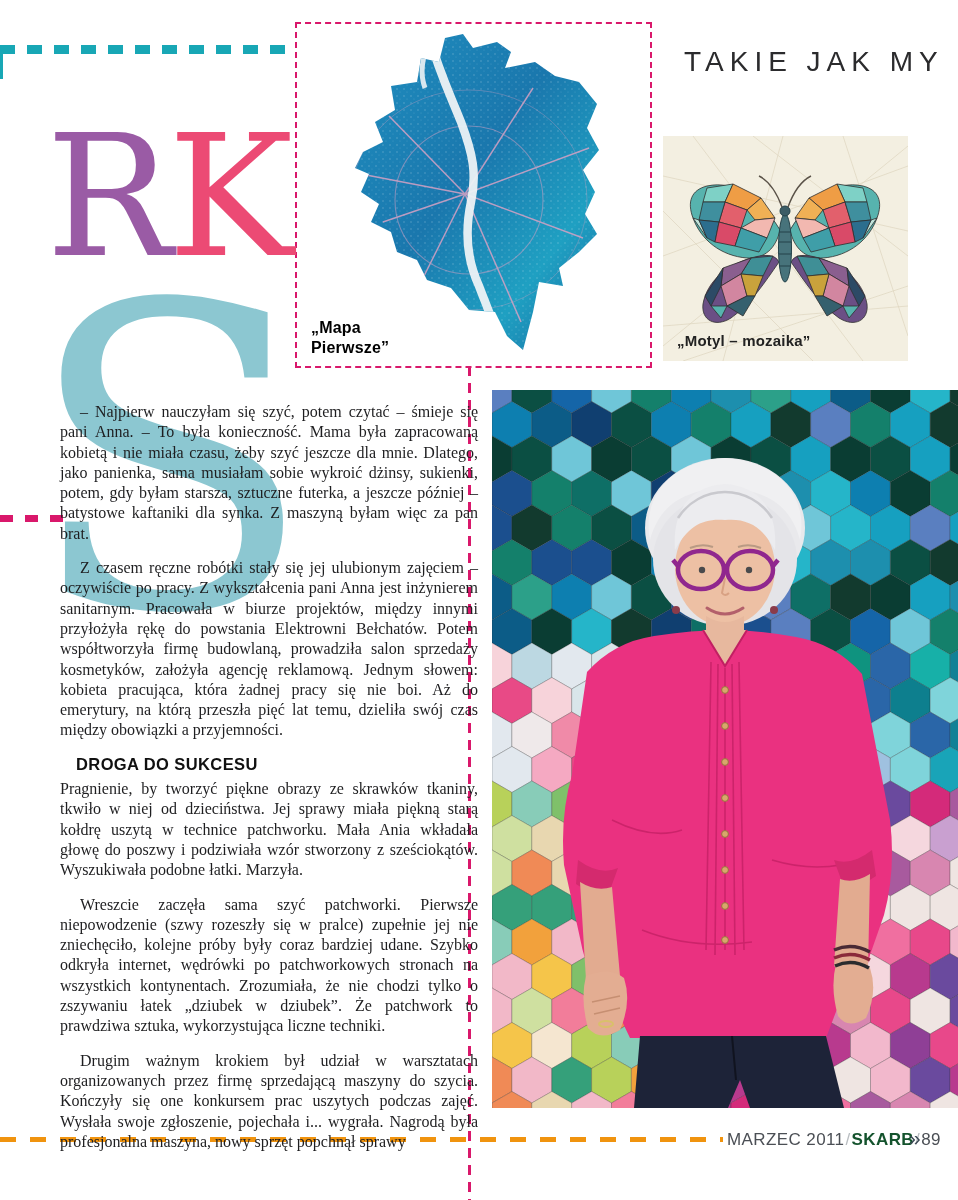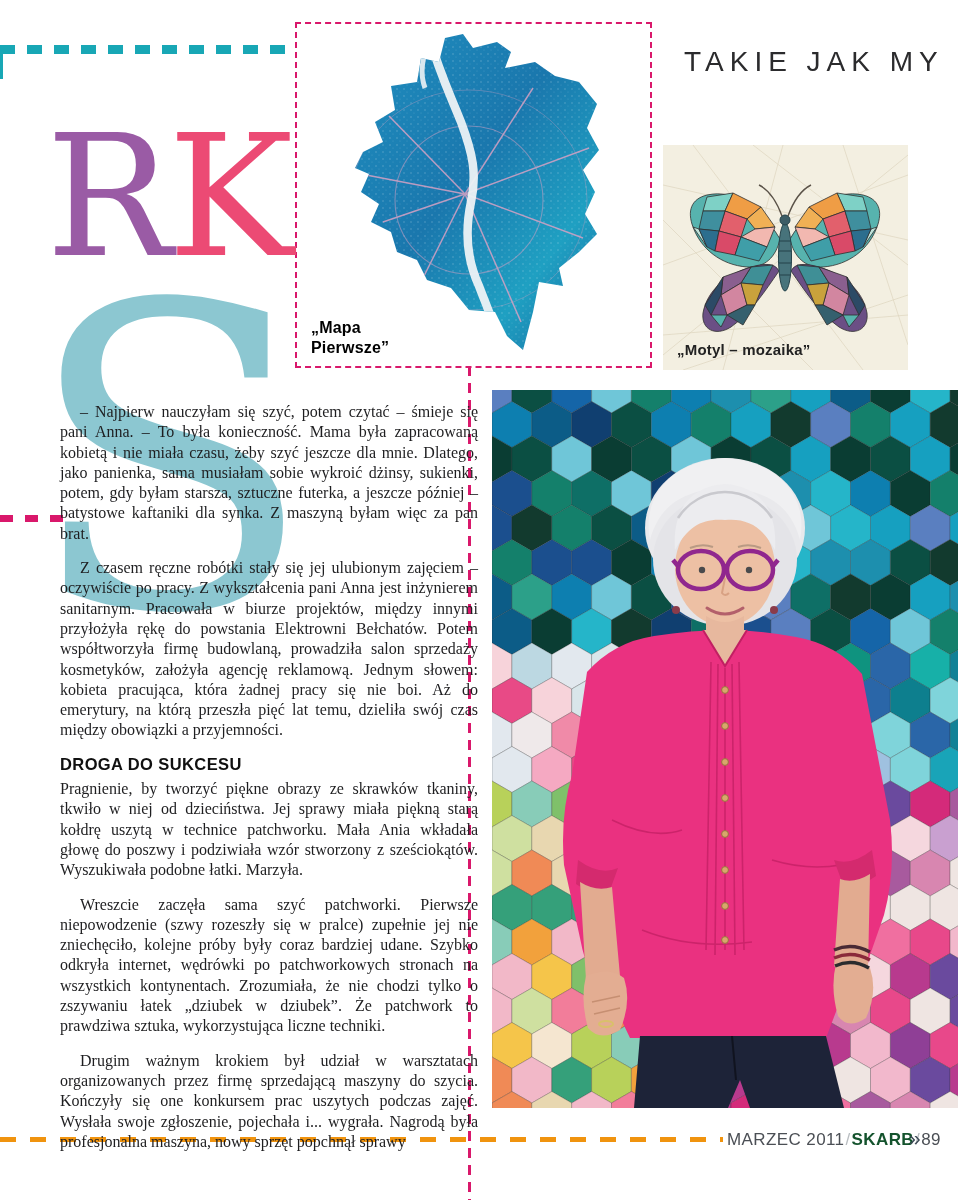--- a/index.html
+++ b/index.html
@@ -28,32 +28,32 @@
     border:2px dashed var(--magenta);box-sizing:border-box;}
   .map-box svg{position:absolute;inset:0;width:100%;height:100%;}
   .map-caption{position:absolute;left:14px;bottom:8px;font-size:16px;font-weight:bold;
     line-height:1.25;color:#000000;letter-spacing:.2px;}
 
   
   .headline{position:absolute;left:664px;top:46px;font-size:28px;letter-spacing:6px;
     color:#2b2b2d;font-weight:400;margin-left:20px;}
 
   
-  .butterfly-box{position:absolute;left:663px;top:145px;width:245px;height:225px;}
+  .butterfly-box{position:absolute;left:663px;top:136px;width:245px;height:225px;}
   .butterfly-box svg{position:absolute;inset:0;width:100%;height:100%;}
   .butterfly-caption{position:absolute;left:14px;bottom:12px;font-size:15px;font-weight:bold;
     color:#222;letter-spacing:.2px;}
 
   
   .article{position:absolute;left:60px;top:388px;width:418px;z-index:2;
     font-family:"Liberation Serif","DejaVu Serif",serif;font-size:16px;line-height:20.3px;
     color:#1e1e20;text-align:justify;hyphens:auto;}
   .article p{margin:0;}
   .article p.ind{text-indent:20px;margin-top:14px;}
-  .article h3{margin:13px 0 5px 0;font-family:"Liberation Sans",sans-serif;
+  .article h3{margin:13px 0 5px 16px;font-family:"Liberation Sans",sans-serif;
     font-size:16.5px;letter-spacing:.4px;color:#101010;}
 
   
   .photo{position:absolute;left:492px;top:390px;width:466px;height:718px;overflow:hidden;}
   .photo svg{position:absolute;inset:0;width:100%;height:100%;}
 
   
   .footer{position:absolute;left:727px;top:1130px;font-size:17px;letter-spacing:.4px;
     color:#4b4f55;white-space:nowrap;}
   .footer .sep{color:#b9bdc1;font-weight:400;padding:0 1px;}

